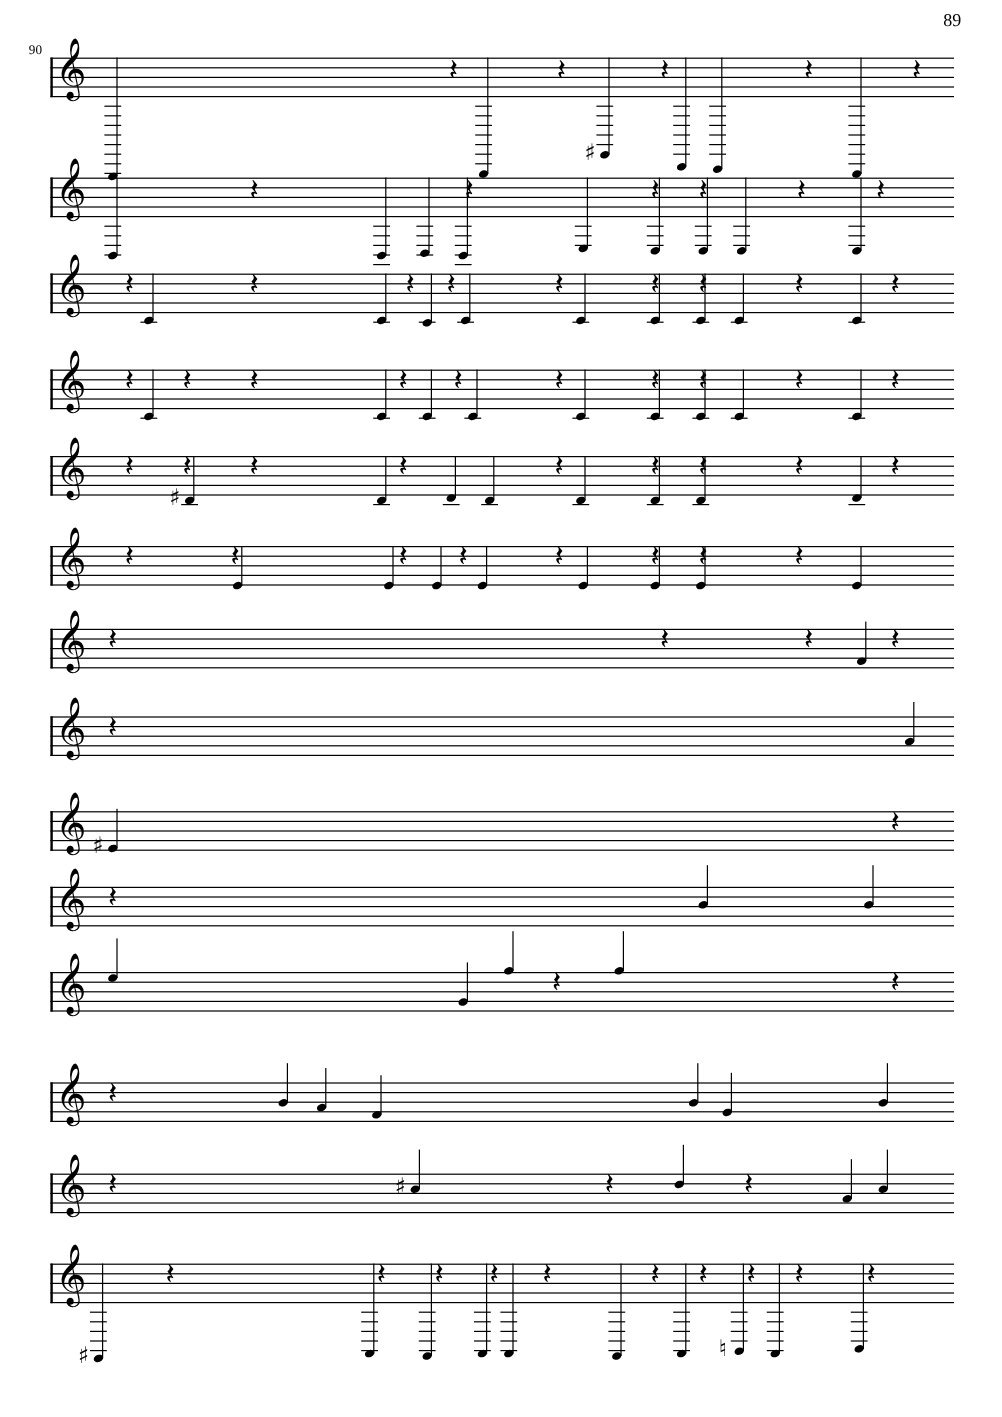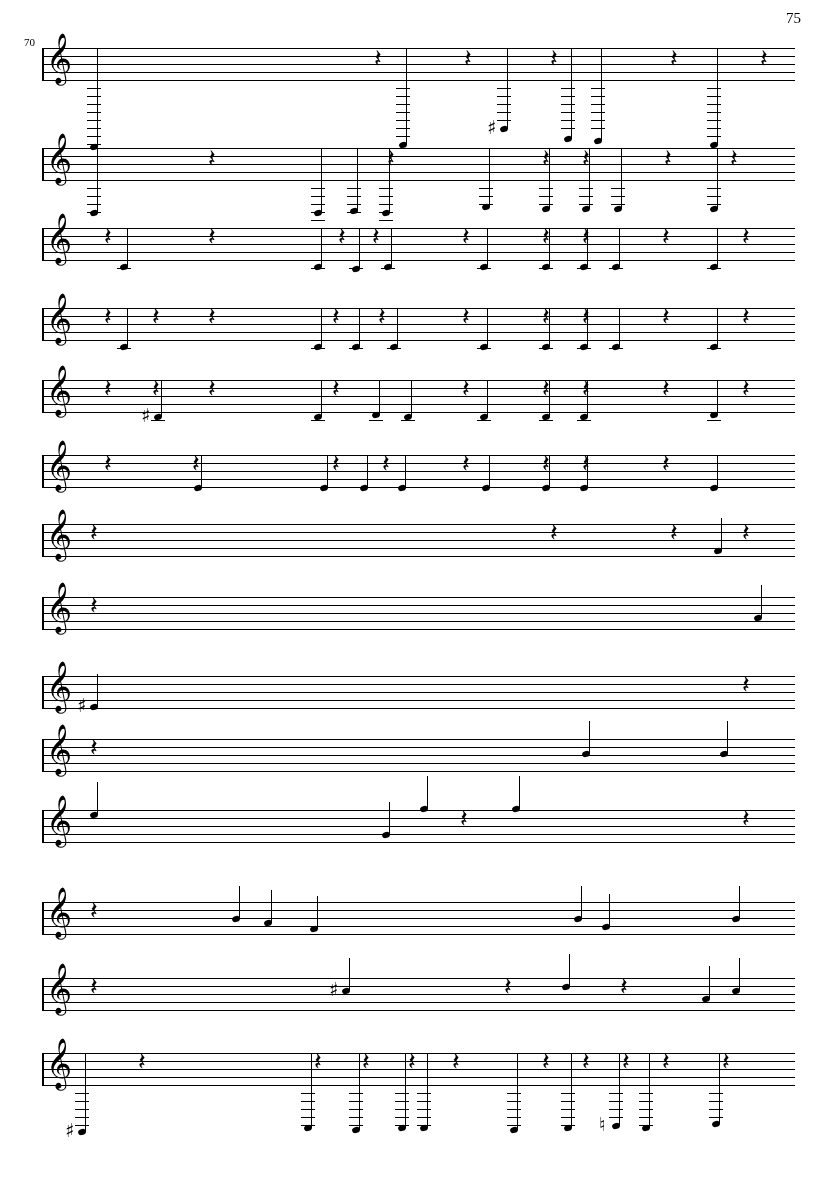--- a/index.html
+++ b/index.html
@@ -111,22 +111,22 @@
     font-family: "DejaVu Serif", serif;
     color: #000;
     user-select: none;
   }
 </style>
 </head>
 <body>
 
 <div class="page">
 
-  <div class="page-number">75</div>
-  <div class="measure-number" style="left:24px; top:36px;">70</div>
+  <div class="page-number">89</div>
+  <div class="measure-number" style="left:24px; top:36px;">90</div>
 
   <div id="score-root">
       <div class="system" style="top: 48px;">
         <div class="staff">
           <div class="line l0"></div>
           <div class="line l1"></div>
           <div class="line l2"></div>
           <div class="line l3"></div>
           <div class="line l4"></div>
         </div>

